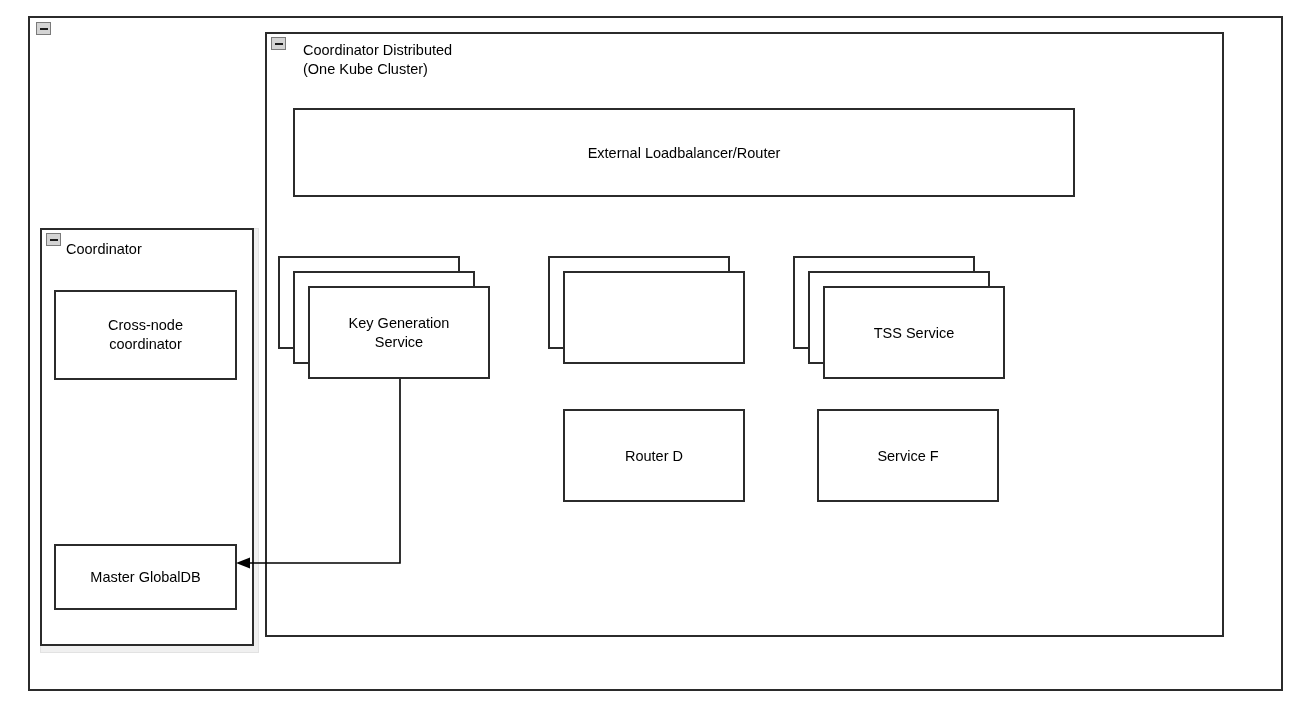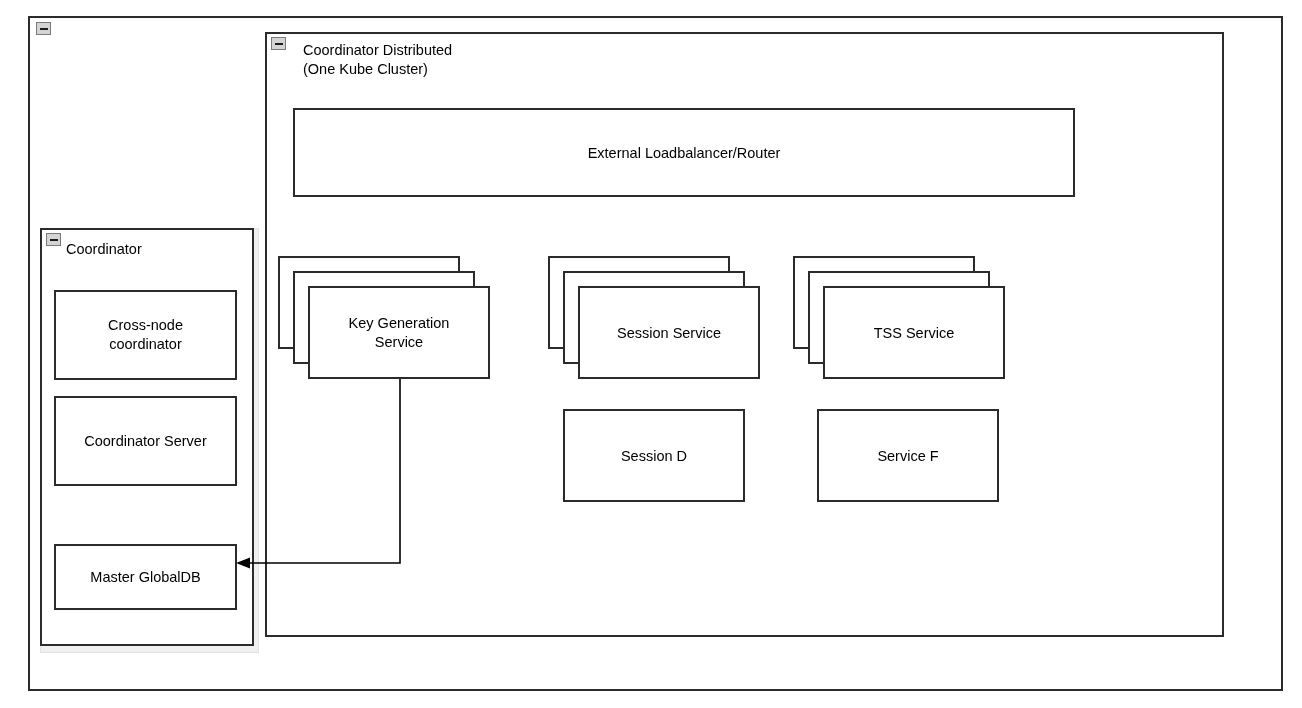--- a/index.html
+++ b/index.html
@@ -147,35 +147,32 @@
     <div class="layer" style="left:15px; top:15px; width:182px; height:93px;"></div>
     <div class="layer" style="left:30px; top:30px; width:182px; height:93px;">
       <div class="box-label">Key Generation
 Service</div>
     </div>
   </div>
 
   <div class="stack" style="left:548px; top:256px; width:212px; height:123px;">
     <div class="layer" style="left:0px;  top:0px;  width:182px; height:93px;"></div>
     <div class="layer" style="left:15px; top:15px; width:182px; height:93px;"></div>
-    <div class="layer" style="left:30px; top:30px; width:182px; height:93px;">
-      <div class="box-label">Session Service</div>
-    </div>
   </div>
 
   <div class="stack" style="left:793px; top:256px; width:172px; height:123px;">
     <div class="layer" style="left:0px;  top:0px;  width:182px; height:93px;"></div>
     <div class="layer" style="left:15px; top:15px; width:182px; height:93px;"></div>
     <div class="layer" style="left:30px; top:30px; width:182px; height:93px;">
       <div class="box-label">TSS Service</div>
     </div>
   </div>
 
   <div class="box" style="left:563px; top:409px; width:182px; height:93px;">
-    <div class="box-label">Session D</div>
+    <div class="box-label">Router D</div>
   </div>
 
   <div class="box" style="left:817px; top:409px; width:182px; height:93px;">
     <div class="box-label">Service F</div>
   </div>
 
   <div class="halo" style="left:40px; top:228px; width:219px; height:425px;"></div>
 
   <div class="container-box" style="left:40px; top:228px; width:214px; height:418px;"></div>
 
@@ -183,23 +180,20 @@
       <i></i>
     </div>
 
   <div class="group-label left-align" style="left:66px; top:240px; width:160px;">Coordinator</div>
 
   <div class="box" style="left:54px; top:290px; width:183px; height:90px;">
     <div class="box-label">Cross-node
 coordinator</div>
   </div>
 
-  <div class="box" style="left:54px; top:396px; width:183px; height:90px;">
-    <div class="box-label">Coordinator Server</div>
-  </div>
 
   <div class="box" style="left:54px; top:544px; width:183px; height:66px;">
     <div class="box-label">Master GlobalDB</div>
   </div>
 
   <svg class="connector" style="left:0px; top:0px; width:1302px; height:708px;" viewBox="0 0 1302 708">
     <path d="M 400 379 L 400 563 L 245 563"></path>
     <polygon points="236,563 250,557.5 250,568.5"></polygon>
   </svg>
 

